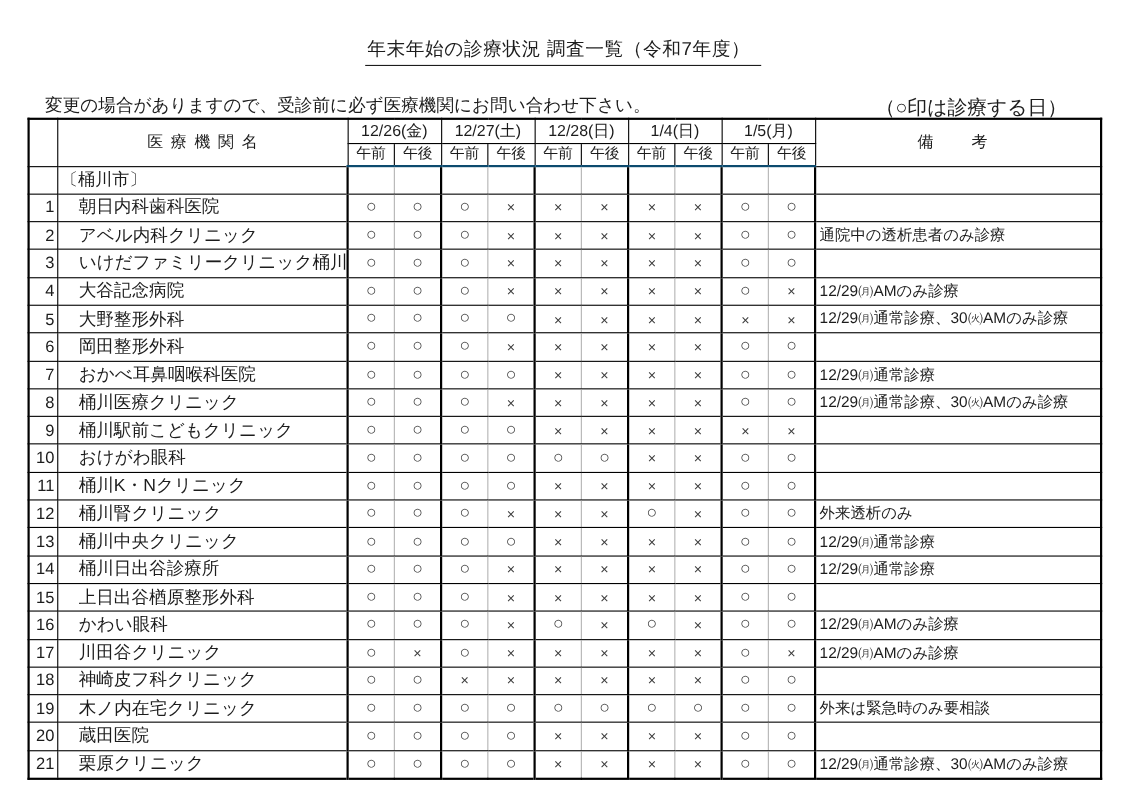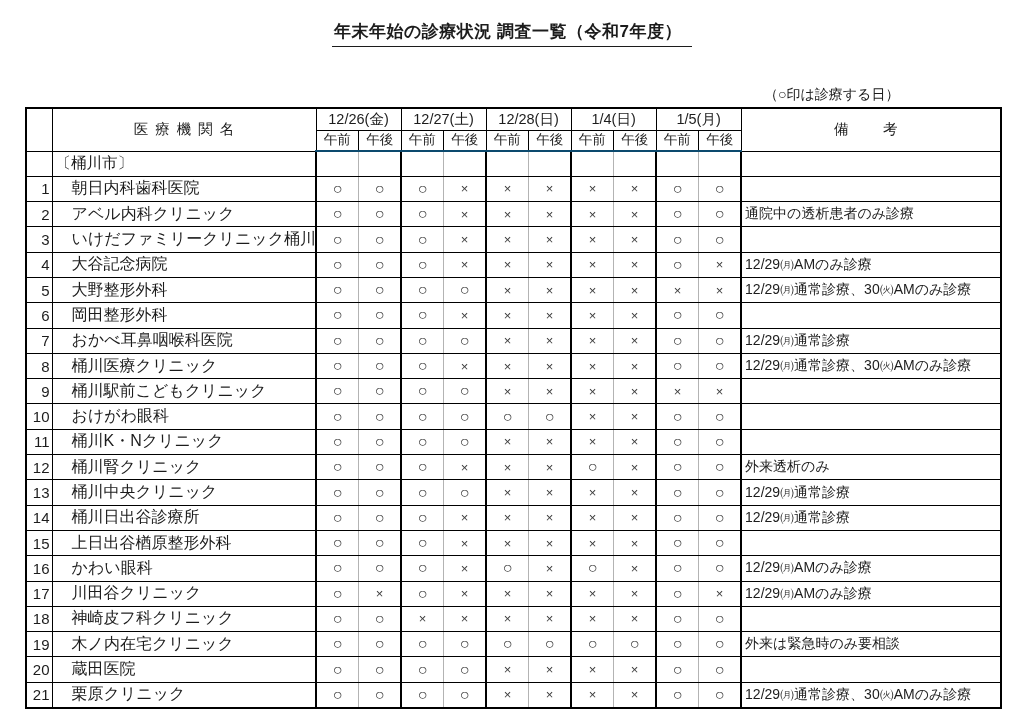--- a/index.html
+++ b/index.html
@@ -7,34 +7,34 @@
   body {
     width: 1024px; height: 723px;
     font-family: "Liberation Sans", "DejaVu Sans", sans-serif;
     color: #1c1c1c;
     position: relative;
     overflow: hidden;
   }
   .page { position: absolute; inset: 0; }
 
   
-  .title-wrap { position: absolute; top: 20px; left: 0; width: 100%; text-align: center; font-weight: bold; }
+  .title-wrap { position: absolute; top: 33px; left: 0; width: 100%; text-align: center; }
   .title {
     display: inline-block;
     font-size: 17px;
     letter-spacing: 0.5px;
     border-bottom: 1.5px solid #1c1c1c;
     padding: 0 10px 3px 2px;
   }
 
   
   .note1 { position: absolute; left: 28px; top: 61px; font-size: 17px; }
   .note1 .b { font-weight: bold; }
   .note2 { position: absolute; left: 41px; top: 86px; font-size: 16px; }
-  .legend { position: absolute; left: 764px; top: 86px; font-size: 14px; }
+  .legend { position: absolute; left: 796px; top: 86px; font-size: 18px; }
 
   
   table.sched {
     position: absolute; left: 25px; top: 107px;
     width: 975px;
     border-collapse: collapse;
     table-layout: fixed;
   }
   table.sched th, table.sched td {
     border: 1px solid #000;
@@ -76,20 +76,21 @@
 </head>
 <body>
 
 <div class="page">
 
   <div class="title-wrap">
     <span class="title">年末年始の診療状況 調査一覧（令和7年度）</span>
   </div>
 
 
+  <div class="note2">変更の場合がありますので、受診前に必ず医療機関にお問い合わせ下さい。</div>
 
   <div class="legend">（○印は診療する日）</div>
 
   <table class="sched">
     <colgroup>
       <col class="c-num">
         <col class="c-name">
       <col class="c-mark">
         <col class="c-mark">
         <col class="c-mark">

